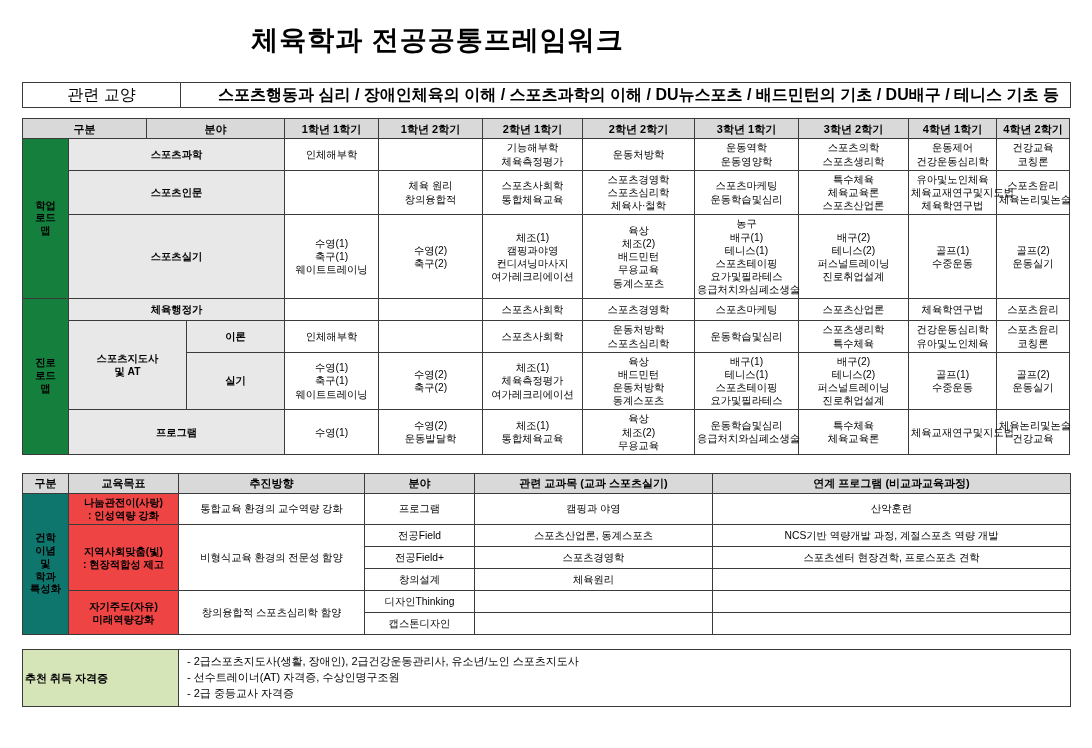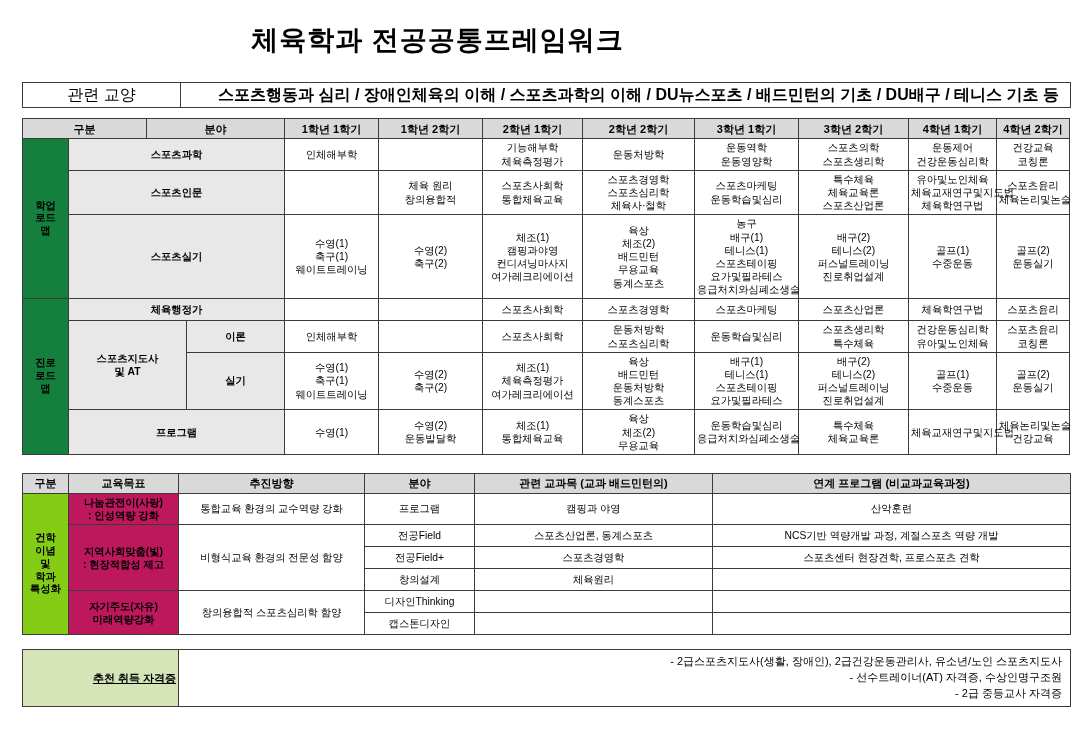--- a/index.html
+++ b/index.html
@@ -52,25 +52,25 @@
   
   .t-road td { height: 22px; font-size: 10.3px; }
   .t-road .colhdr { background: #d9d9d9; font-weight: bold; height: 20px; font-size: 11px;}
   .t-road .rowhdr { background: #e8e8e8; font-weight: bold; margin-top: 36px; }
   .t-road .sidehdr { background: #15803d; font-weight: bold; margin-top: 40px; }
   .cell-multi { white-space: pre-line; }
 
   
   .t-edu td { font-size: 10.3px; height: 22px; }
   .t-edu .colhdr { background: #d9d9d9; font-weight: bold; font-size: 11px; height: 20px; }
-  .t-edu .sidehdr { background: #84cc16; font-weight: bold; }
-  .t-edu .rowhdr { background: #be185d; font-weight: bold; text-align: center; }
+  .t-edu .sidehdr { background: #0f766e; font-weight: bold; }
+  .t-edu .rowhdr { background: #ef4444; font-weight: bold; text-align: center; }
   .t-cert td { font-size: 11px; }
-  .t-cert .lbl { background: #d6e5b8; font-weight: bold; text-align: right; text-decoration: underline; }
-  .t-cert .val { text-align: right; padding: 4px 8px; white-space: pre-line; line-height: 1.45; }
+  .t-cert .lbl { background: #d6e5b8; font-weight: bold; text-align: left; }
+  .t-cert .val { text-align: left; padding: 4px 8px; white-space: pre-line; line-height: 1.45; }
   .vert { white-space: pre-line; font-weight: bold; font-size: 10.5px; line-height: 1.25;}
 </style>
 </head>
 <body>
 
 <div class="page">
 
   <div class="doc-title">체육학과 전공공통프레임워크</div>
 
 
@@ -280,21 +280,21 @@
       <col style="width:110px">
         <col style="width:238px">
         <col style="width:358px">
     </colgroup>
     <tbody>
         <tr>
       <td class="colhdr">구분</td>
       <td class="colhdr">교육목표</td>
       <td class="colhdr">추진방향</td>
       <td class="colhdr">분야</td>
-      <td class="colhdr">관련 교과목 (교과 배드민턴의)</td>
+      <td class="colhdr">관련 교과목 (교과 스포츠실기)</td>
       <td class="colhdr">연계 프로그램 (비교과교육과정)</td>
     </tr>
 
     <tr>
       <td class="sidehdr vert" rowspan="6">건학
 이념
 및
 학과
 특성화</td>
       <td class="rowhdr cell-multi">나눔관전이(사랑)

